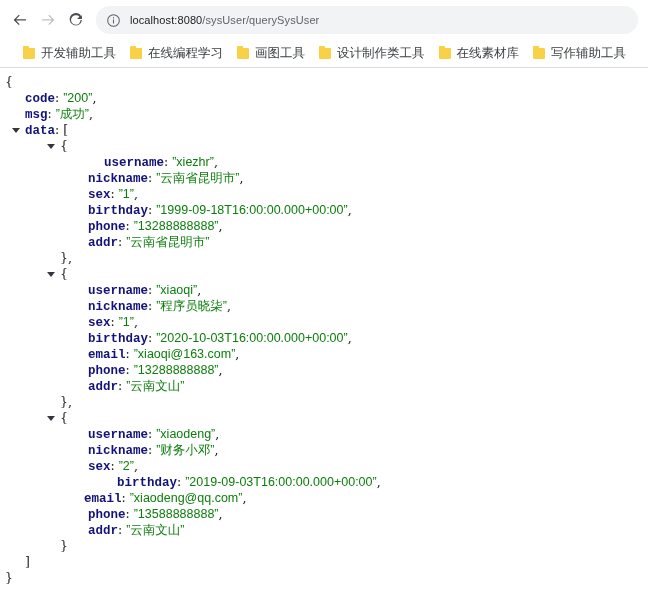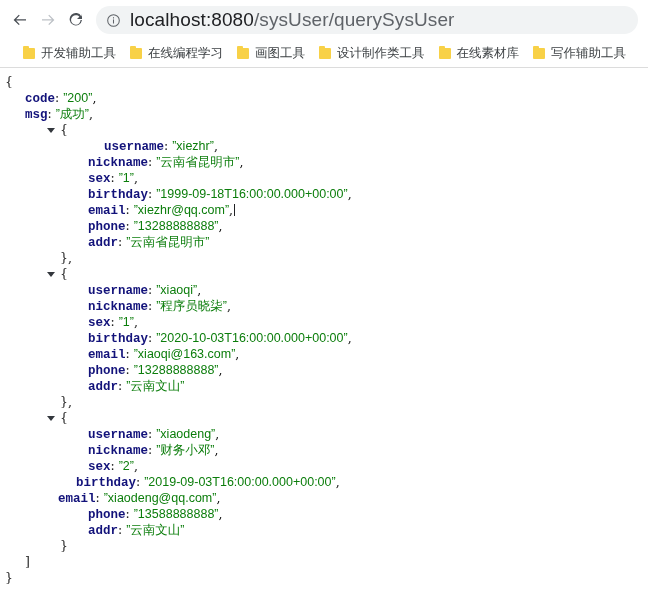--- a/index.html
+++ b/index.html
@@ -40,21 +40,21 @@
     border-radius: 14px;
     display: flex;
     align-items: center;
     padding: 0 10px;
     cursor: text;
     overflow: hidden;
   }
   #info-icon { flex: 0 0 auto; margin-right: 9px; display: flex; }
   #url-text {
     font-family: "Liberation Sans", sans-serif;
-    font-size: 19px;
+    font-size: 11px;
     color: #5f6368;
     white-space: nowrap;
     letter-spacing: 0.1px;
   }
   #url-text .host { color: #202124; }
 
   
   #bookmarks-bar {
     height: 28px;
     display: flex;
@@ -202,42 +202,42 @@
       <span class="folder-icon"></span>
       <span class="bookmark-label">写作辅助工具</span>
     </div>
   </div>
 </div>
 
 <div id="json-viewer">
     <div class="jline"><span class="content" style="margin-left: 5px;"><span class="p">{</span></span></div>
     <div class="jline"><span class="content" style="margin-left: 25px;"><span class="k">code</span><span class="p">: </span><span class="v">”200”</span><span class="p">,</span></span></div>
     <div class="jline"><span class="content" style="margin-left: 25px;"><span class="k">msg</span><span class="p">: </span><span class="v">”成功”</span><span class="p">,</span></span></div>
+    <div class="jline"><span class="tri" style="left: 12px; top: 6px;"></span><span class="content" style="margin-left: 25px;"><span class="k">data</span><span class="p">: </span><span class="p">[</span></span></div>
     <div class="jline"><span class="tri" style="left: 47px; top: 6px;"></span><span class="content" style="margin-left: 60px;"><span class="p">{</span></span></div>
     <div class="jline"><span class="content" style="margin-left: 104px;"><span class="k">username</span><span class="p">: </span><span class="v">”xiezhr”</span><span class="p">,</span></span></div>
     <div class="jline"><span class="content" style="margin-left: 88px;"><span class="k">nickname</span><span class="p">: </span><span class="v">”云南省昆明市”</span><span class="p">,</span></span></div>
     <div class="jline"><span class="content" style="margin-left: 88px;"><span class="k">sex</span><span class="p">: </span><span class="v">”1”</span><span class="p">,</span></span></div>
     <div class="jline"><span class="content" style="margin-left: 88px;"><span class="k">birthday</span><span class="p">: </span><span class="v">”1999-09-18T16:00:00.000+00:00”</span><span class="p">,</span></span></div>
-    <div class="jline"><span class="content" style="margin-left: 88px;"><span class="k">email</span><span class="p">: </span><span class="v">”xiezhr@qq.com”</span><span class="p">,</span><span class="caret"></span></span></div>
     <div class="jline"><span class="content" style="margin-left: 88px;"><span class="k">phone</span><span class="p">: </span><span class="v">”13288888888”</span><span class="p">,</span></span></div>
     <div class="jline"><span class="content" style="margin-left: 88px;"><span class="k">addr</span><span class="p">: </span><span class="v">”云南省昆明市”</span></span></div>
     <div class="jline"><span class="content" style="margin-left: 60px;"><span class="p">}</span><span class="p">,</span></span></div>
     <div class="jline"><span class="tri" style="left: 47px; top: 6px;"></span><span class="content" style="margin-left: 60px;"><span class="p">{</span></span></div>
     <div class="jline"><span class="content" style="margin-left: 88px;"><span class="k">username</span><span class="p">: </span><span class="v">”xiaoqi”</span><span class="p">,</span></span></div>
     <div class="jline"><span class="content" style="margin-left: 88px;"><span class="k">nickname</span><span class="p">: </span><span class="v">”程序员晓柒”</span><span class="p">,</span></span></div>
     <div class="jline"><span class="content" style="margin-left: 88px;"><span class="k">sex</span><span class="p">: </span><span class="v">”1”</span><span class="p">,</span></span></div>
     <div class="jline"><span class="content" style="margin-left: 88px;"><span class="k">birthday</span><span class="p">: </span><span class="v">”2020-10-03T16:00:00.000+00:00”</span><span class="p">,</span></span></div>
     <div class="jline"><span class="content" style="margin-left: 88px;"><span class="k">email</span><span class="p">: </span><span class="v">”xiaoqi@163.com”</span><span class="p">,</span></span></div>
     <div class="jline"><span class="content" style="margin-left: 88px;"><span class="k">phone</span><span class="p">: </span><span class="v">”13288888888”</span><span class="p">,</span></span></div>
     <div class="jline"><span class="content" style="margin-left: 88px;"><span class="k">addr</span><span class="p">: </span><span class="v">”云南文山”</span></span></div>
     <div class="jline"><span class="content" style="margin-left: 60px;"><span class="p">}</span><span class="p">,</span></span></div>
     <div class="jline"><span class="tri" style="left: 47px; top: 6px;"></span><span class="content" style="margin-left: 60px;"><span class="p">{</span></span></div>
     <div class="jline"><span class="content" style="margin-left: 88px;"><span class="k">username</span><span class="p">: </span><span class="v">”xiaodeng”</span><span class="p">,</span></span></div>
     <div class="jline"><span class="content" style="margin-left: 88px;"><span class="k">nickname</span><span class="p">: </span><span class="v">”财务小邓”</span><span class="p">,</span></span></div>
     <div class="jline"><span class="content" style="margin-left: 88px;"><span class="k">sex</span><span class="p">: </span><span class="v">”2”</span><span class="p">,</span></span></div>
-    <div class="jline"><span class="content" style="margin-left: 76px;"><span class="k">birthday</span><span class="p">: </span><span class="v">”2019-09-03T16:00:00.000+00:00”</span><span class="p">,</span></span></div>
-    <div class="jline"><span class="content" style="margin-left: 58px;"><span class="k">email</span><span class="p">: </span><span class="v">”xiaodeng@qq.com”</span><span class="p">,</span></span></div>
+    <div class="jline"><span class="content" style="margin-left: 117px;"><span class="k">birthday</span><span class="p">: </span><span class="v">”2019-09-03T16:00:00.000+00:00”</span><span class="p">,</span></span></div>
+    <div class="jline"><span class="content" style="margin-left: 84px;"><span class="k">email</span><span class="p">: </span><span class="v">”xiaodeng@qq.com”</span><span class="p">,</span></span></div>
     <div class="jline"><span class="content" style="margin-left: 88px;"><span class="k">phone</span><span class="p">: </span><span class="v">”13588888888”</span><span class="p">,</span></span></div>
     <div class="jline"><span class="content" style="margin-left: 88px;"><span class="k">addr</span><span class="p">: </span><span class="v">”云南文山”</span></span></div>
     <div class="jline"><span class="content" style="margin-left: 60px;"><span class="p">}</span></span></div>
     <div class="jline"><span class="content" style="margin-left: 25px;"><span class="p">]</span></span></div>
     <div class="jline"><span class="content" style="margin-left: 5px;"><span class="p">}</span></span></div>
   </div>
 
 </body></html>

